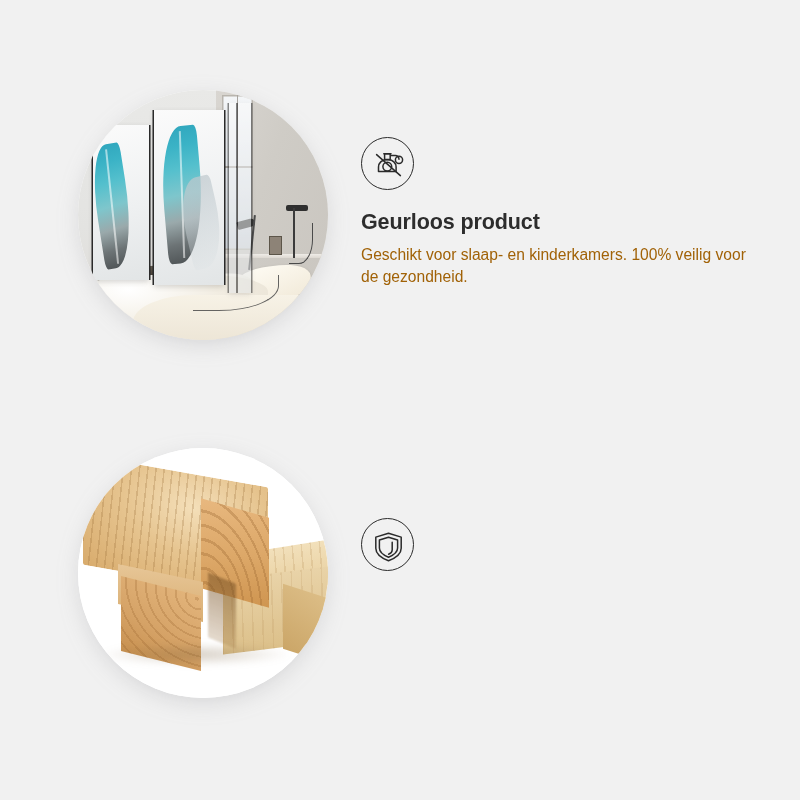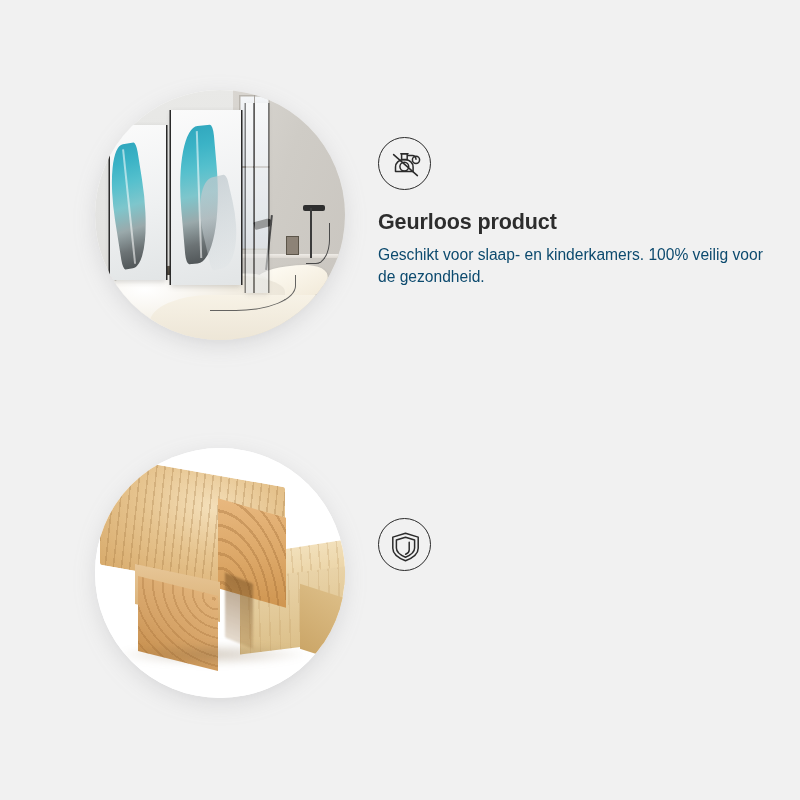--- a/index.html
+++ b/index.html
@@ -19,21 +19,21 @@
   .page {
     position: absolute;
     inset: 0;
     width: 800px;
     height: 800px;
   }
 
   
   .feature {
     position: absolute;
-    left: 17px;
+    left: 0;
     width: 671px;
   }
   #feature-0 { top: 0; height: 400px; }
   #feature-1 { top: 400px; height: 400px; }
 
   
   .photo-wrap {
     position: absolute;
     left: 78px;
     top: 90px;
@@ -411,21 +411,21 @@
     font-weight: 700;
     color: #2d2d2d;
     letter-spacing: -0.1px;
     line-height: 1.2;
     font-family: "Liberation Sans", sans-serif;
   }
   .feature-desc {
     margin: 8px 0 0 0;
     font-size: 15.6px;
     font-weight: 400;
-    color: #0c4a6e;
+    color: #a16207;
     line-height: 1.42;
     max-width: 390px;
     font-family: "Liberation Sans", sans-serif;
   }
   #text-col-0 { top: 210px; }
 </style>
 </head>
 <body style="background: rgb(241, 241, 241);">
 
 <div class="page">

